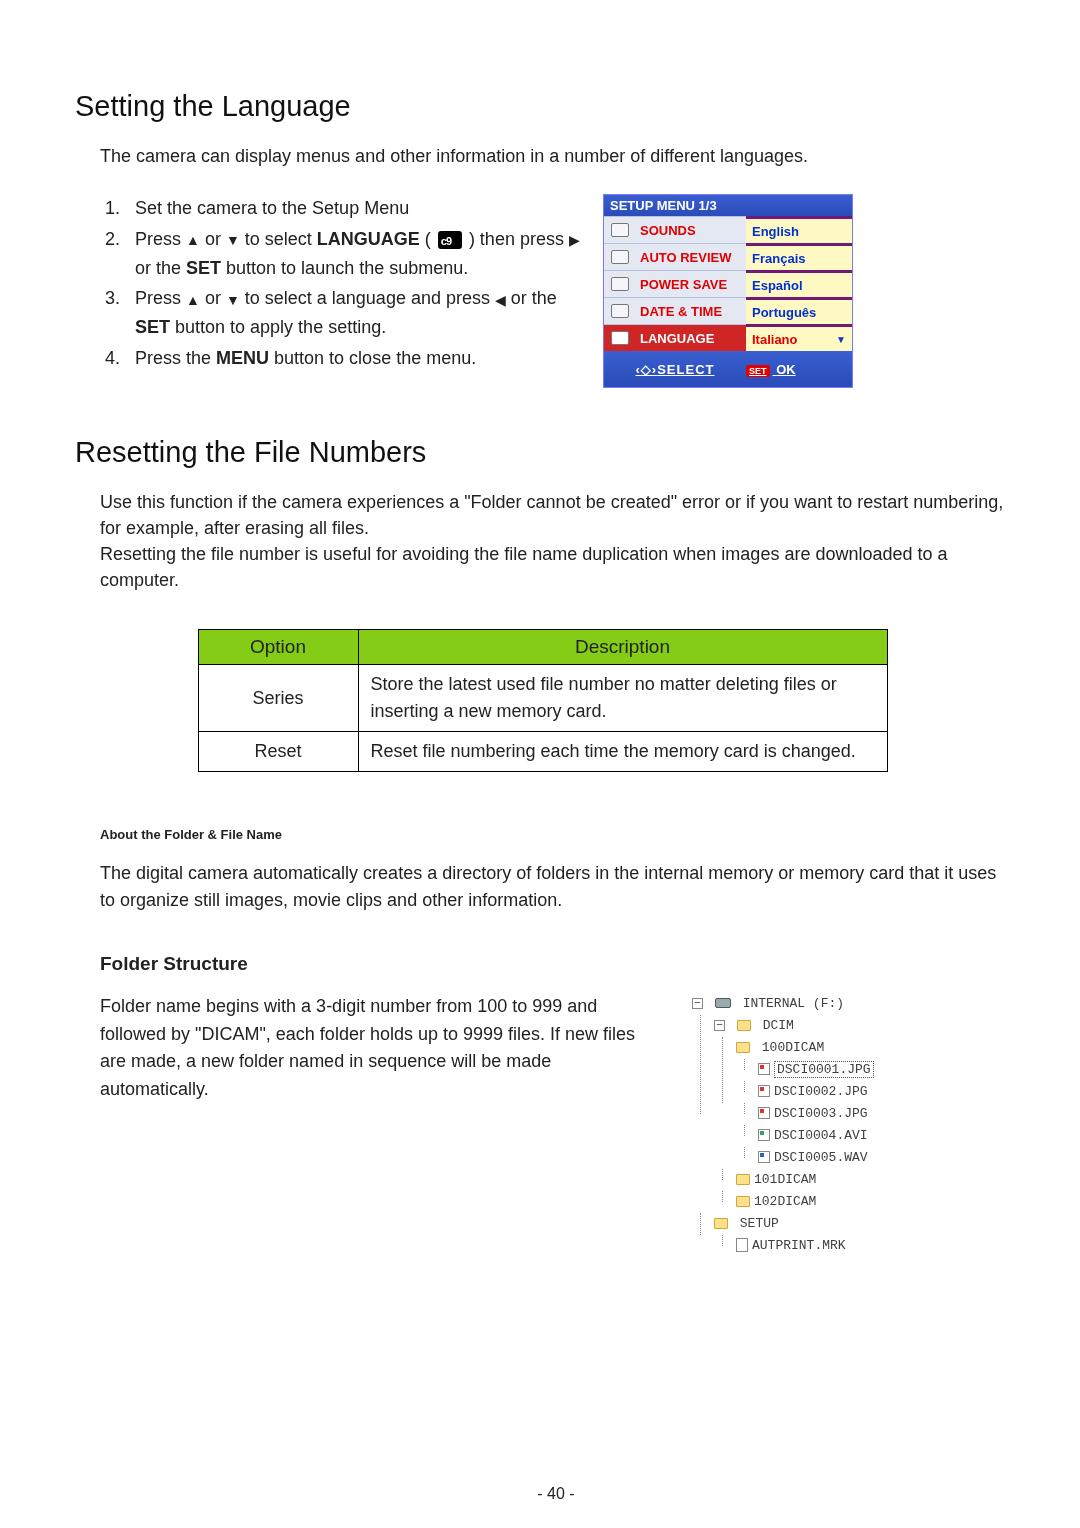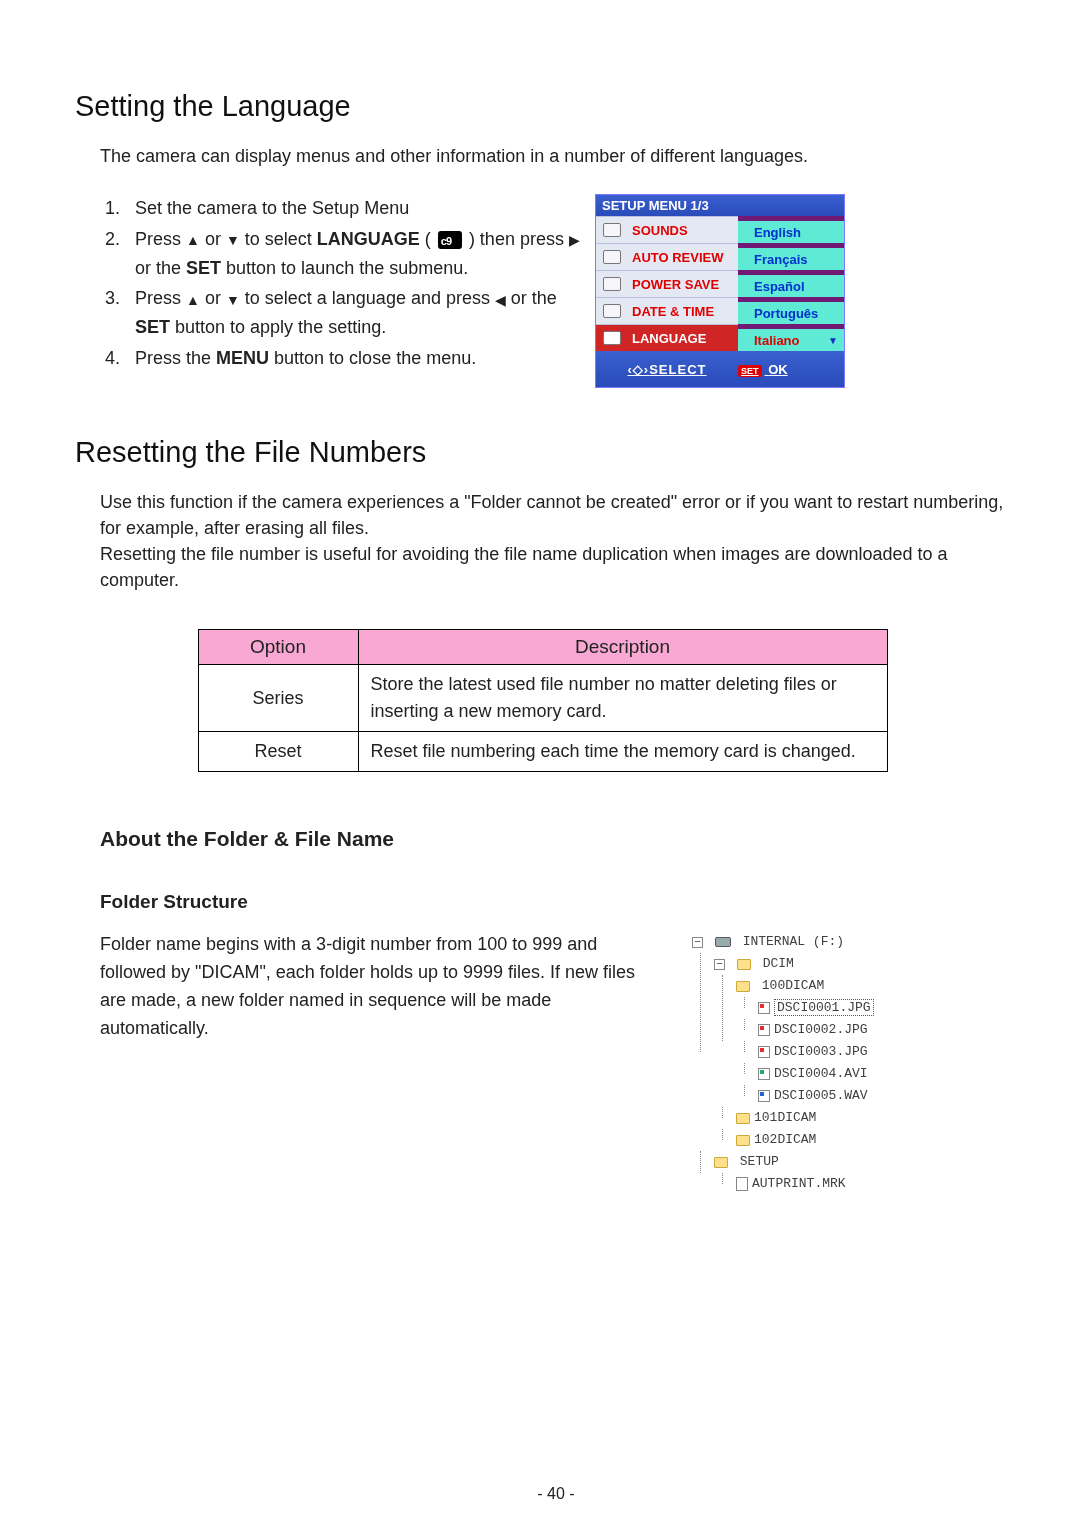--- a/index.html
+++ b/index.html
@@ -30,45 +30,45 @@
   .lang-icon {
     display:inline-block; width:24px; height:18px; background:#000; border-radius:3px;
     vertical-align:middle; position:relative; margin:0 2px;
   }
   .lang-icon::before {
     content:"c9"; color:#fff; font-size:11px; font-weight:bold; position:absolute;
     left:3px; top:2px; letter-spacing:-1px;
   }
 
   
-  .setup-menu { width: 250px; border:1px solid #7a7aff; font-size:13px; }
+  .setup-menu { width: 250px; border:1px solid #7a7aff; margin-left:8px; font-size:13px; }
   .sm-header { background: linear-gradient(#3a5fd0,#2a4bb9); color:#fff; padding:3px 6px; font-weight:bold; }
   .sm-row { display:flex; height:27px; }
   .sm-iconcell { width:32px; background:#e4e8f2; border-top:1px solid #b8c0e0; display:flex; align-items:center; justify-content:center; }
   .sm-label { flex:0 0 110px; background:#e4e8f2; border-top:1px solid #b8c0e0; color:#e00000; display:flex; align-items:center; padding-left:4px; font-weight:bold; }
-  .sm-val  { flex:1; background:#5eead4; border-top:5px solid #701a75; color:#0030d0; display:flex; align-items:center; padding-left:16px; font-weight:bold; }
+  .sm-val  { flex:1; background:#fef9c3; border-top:3px solid #701a75; color:#0030d0; display:flex; align-items:center; padding-left:6px; font-weight:bold; }
   .sm-row.sel .sm-iconcell, .sm-row.sel .sm-label { background:#d02525; color:#fff; }
   .sm-row.sel .sm-val { color:#e00000; position:relative; }
   .sm-row.sel .sm-val::after { content:"\25BC"; color:#1030c0; font-size:10px; position:absolute; right:6px; }
   .sm-footer { background: linear-gradient(#3a5fd0,#2a4bb9); color:#fff; display:flex; height:36px; align-items:center;text-decoration:underline; }
   .sm-f-left { flex:0 0 142px; text-align:center; font-weight:bold; letter-spacing:1px;}
   .sm-f-right { flex:1; text-align:left; font-weight:bold; }
   .sm-f-left::before { content:"\2039\25C7\203A "; font-weight:bold; }
   .set-badge { background:#e00000; color:#fff; font-size:9px; padding:1px 3px; border-radius:2px; margin-right:3px;}
   .sm-icon-shape { width:18px; height:14px; border:1px solid #777; border-radius:2px; position:relative; background:#f5f5fa; }
 
   
   .section2 { margin-top: 48px; }
   table.opts { border-collapse: collapse; margin: 36px auto 0 auto; width: 690px; }
   table.opts th, table.opts td { border:1px solid #000; padding:6px 12px; }
-  table.opts th { background:#f9a8d4; font-weight:normal; text-align:center; font-size:19px; }
+  table.opts th { background:#84cc16; font-weight:normal; text-align:center; font-size:19px; }
   table.opts td.optname { text-align:center; width:160px; vertical-align:middle; }
   table.opts td.desc { line-height:1.5; }
 
-  .sub-h { font-size:21px; font-weight:bold; margin:55px 0 18px 25px; }
+  .sub-h { font-size:13px; font-weight:bold; margin:55px 0 18px 25px; }
   .sub-h2 { font-size:19px; font-weight:bold; margin:40px 0 18px 25px; }
 
   .row-folder { display:flex; align-items:flex-start; }
   .folder-text { width:540px; line-height:1.55; margin-left:25px; }
 
   
   .tree { margin-left:30px; font-family: Liberation Mono, monospace; font-size:13px; color:#404040; }
   .tree ul { list-style:none; padding-left:0; margin:0; }
   .tree li { position:relative; padding-left:22px; line-height:22px; white-space:nowrap;}
   .tree li::before {
@@ -198,20 +198,21 @@
       <td class="desc">Store the latest used file number no matter deleting files or inserting a new memory card.</td>
     </tr>
     <tr>
       <td class="optname">Reset</td>
       <td class="desc">Reset file numbering each time the memory card is changed.</td>
     </tr>
   </tbody>
     </table>
 
   <div class="sub-h">About the Folder &amp; File Name</div>
+  <p class="body-text">The digital camera automatically creates a directory of folders in the internal memory or memory card that it uses to organize still images, movie clips and other information.</p>
 
   <div class="sub-h2">Folder Structure</div>
 
   <div class="row-folder">
     <p class="folder-text">Folder name begins with a 3-digit number from 100 to 999 and followed by "DICAM", each folder holds up to 9999 files. If new files are made, a new folder named in sequence will be made automatically.</p>
 
     <div class="tree">
       <ul>
         <li>
           <span class="toggle-box">−</span>

